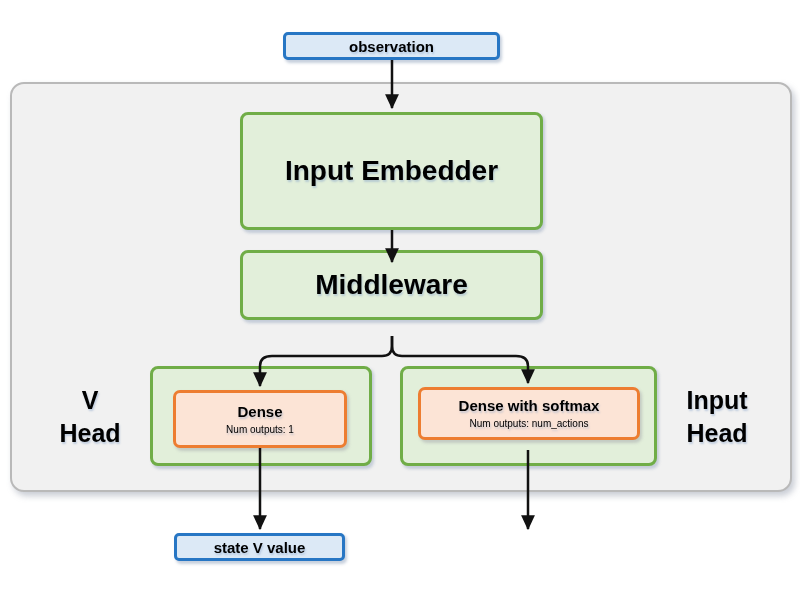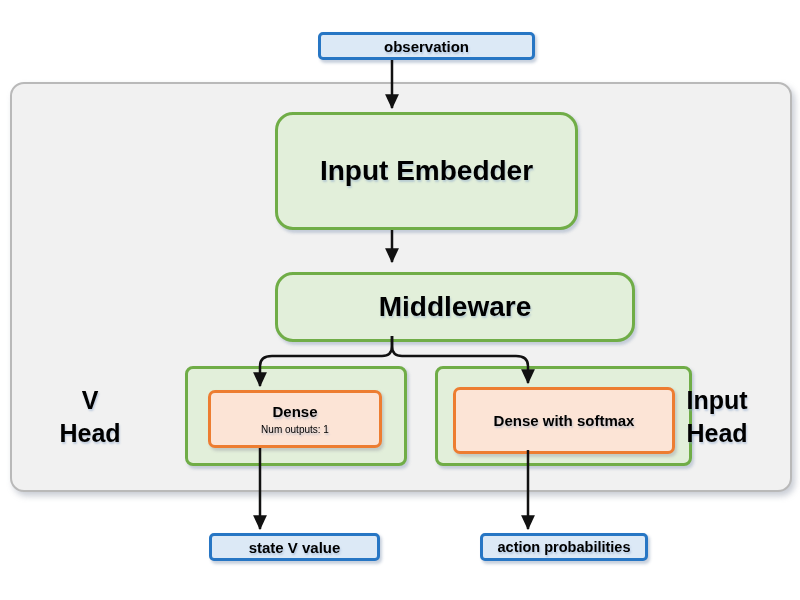--- a/index.html
+++ b/index.html
@@ -24,37 +24,36 @@
     box-shadow: 3px 4px 6px rgba(120,130,150,0.40);
   }
   .node {
     position: absolute;
     box-sizing: border-box;
     display: flex;
     flex-direction: column;
     align-items: center;
     justify-content: center;
     color: var(--text, #000);
-    margin-left: 35px;
   }
   .node-blue {
     background: var(--blue-fill, #dce9f6);
     border: 3px solid var(--blue-border, #2776c4);
     border-radius: 5px;
     box-shadow: 2px 2.5px 3px rgba(130,150,180,0.45);
     font-weight: bold;
     font-size: 15px;
   }
   .node-green {
     background: var(--green-fill, #e2efda);
     border: 3.5px solid var(--green-border, #70ad47);
     border-radius: 8px;
     box-shadow: 2px 2.5px 3px rgba(130,150,180,0.40);
   }
-  .node-green.big { font-weight: bold; font-size: 28px; border-radius: 18px; }
+  .node-green.big { font-weight: bold; font-size: 28px; }
   .node-orange {
     background: var(--orange-fill, #fce4d6);
     border: 3px solid var(--orange-border, #ed7d31);
     border-radius: 7px;
     box-shadow: 2px 2.5px 3px rgba(150,150,160,0.40);
     font-size: 15px;
     line-height: 1.45;
   }
   .node-orange .dense-title { font-weight: bold; }
   .node-orange .dense-sub { font-weight: normal; font-size: 10px; }
@@ -89,54 +88,52 @@
   <div class="panel"></div>
 
   <div class="node node-blue soft-text" style="left:283px; top:32px; width:217px; height:28px;">
     <span>observation</span>
   </div>
 
   <div class="node node-green big soft-text" style="left:240px; top:112px; width:303px; height:118px;">
     <span>Input Embedder</span>
   </div>
 
-  <div class="node node-green big soft-text" style="left:240px; top:272px; width:360px; height:70px;">
+  <div class="node node-green big soft-text" style="left:240px; top:250px; width:303px; height:70px;">
     <span>Middleware</span>
   </div>
 
   <div class="node node-green" style="left:150px; top:366px; width:222px; height:100px;"></div>
 
   <div class="node node-green" style="left:400px; top:366px; width:257px; height:100px;"></div>
 
   <div class="node node-orange soft-text" style="left:173px; top:390px; width:174px; height:58px;">
     <span class="dense-title">Dense</span>
     <span class="dense-sub">Num outputs: 1</span>
   </div>
 
-  <div class="node node-orange soft-text" style="left:418px; top:387px; width:222px; height:67px;">
+  <div class="node node-orange soft-text" style="left:418px; top:387px; width:222px; height:53px;">
     <span class="dense-title">Dense with softmax</span>
+    <span class="dense-sub">Num outputs: num_actions</span>
   </div>
 
   <div class="head-label" style="left:30px; top:384px; width:120px;">
     <div>V</div>
     <div>Head</div>
   </div>
 
   <div class="head-label" style="left:657px; top:384px; width:120px;">
     <div>Input</div>
     <div>Head</div>
   </div>
 
   <div class="node node-blue soft-text" style="left:174px; top:533px; width:171px; height:28px; font-size:15px;">
     <span>state V value</span>
   </div>
 
-  <div class="node node-blue soft-text" style="left:445px; top:533px; width:168px; height:28px; font-size:14.5px;">
-    <span>action probabilities</span>
-  </div>
 
   <svg class="connectors" viewBox="0 0 800 600">
     <defs>
       <marker id="arrowhead" markerUnits="userSpaceOnUse" markerWidth="15" markerHeight="14" viewBox="0 0 13 12" refX="12" refY="6" orient="auto">
         <path d="M0,0 L13,6 L0,12 Z"></path>
       </marker>
     </defs>
     <path class="wire" d="M392,60 L392,108" marker-end="url(#arrowhead)"></path>
     <path class="wire" d="M392,230 L392,262" marker-end="url(#arrowhead)"></path>
     <path class="wire" d="M392,336 L392,346 Q392,356 382,356 L272,356 Q260,356 260,366 L260,386" marker-end="url(#arrowhead)"></path>

